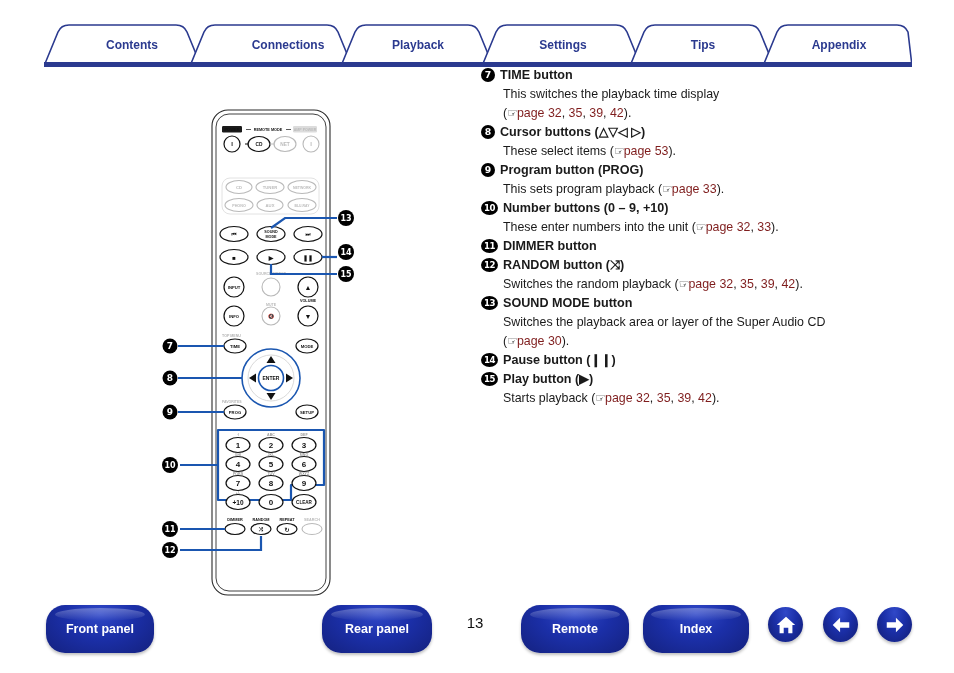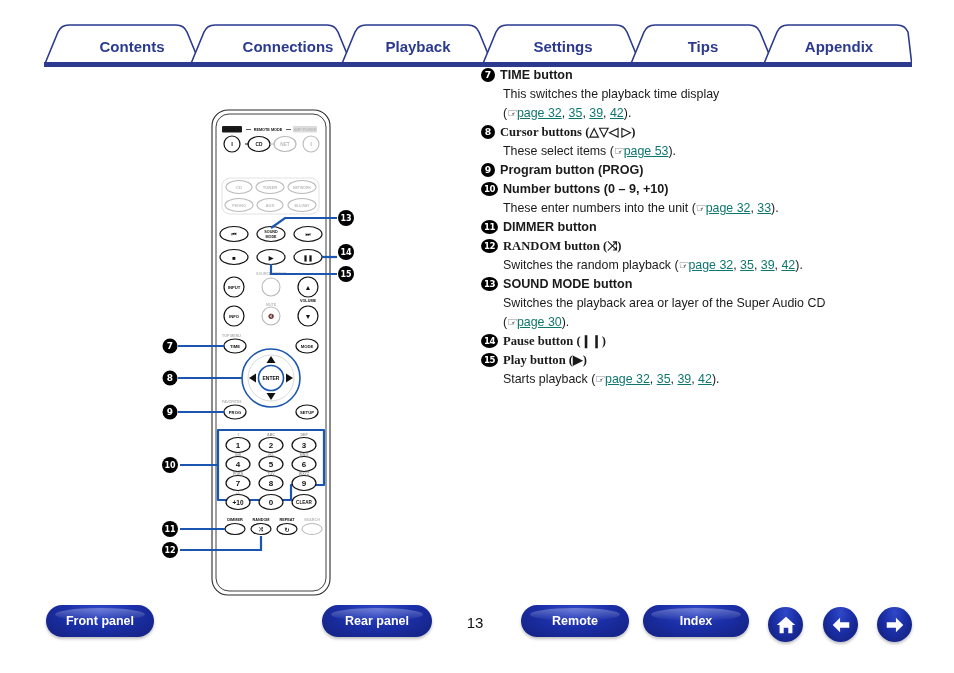--- a/index.html
+++ b/index.html
@@ -19,21 +19,21 @@
   
   #tabbar {
     position: absolute;
     left: 44px; top: 24px;
     width: 868px; height: 42px;
   }
   #tabbar .tabs-svg { position:absolute; left:0; top:0; }
   .tab-label {
     position: absolute;
     top: 14px;
-    font-size: 15px;
+    font-size: 12px;
     font-weight: bold;
     color: #2b3a8f;
     text-align: center;
     letter-spacing: 0px;
     white-space: nowrap;
   }
   #tab-underline {
     position: absolute;
     left: 44px; top: 62px;
     width: 868px; height: 5px;
@@ -71,45 +71,45 @@
     font-family: "DejaVu Sans", sans-serif;
   }
   .num-badge.wide { width: 17px; font-size: 8.6px; letter-spacing:-0.5px; }
   .desc-body {
     margin-left: 22px;
     font-size: 12.4px;
     color: #1a1a1a;
     line-height: 19px;
     font-weight: normal;
   }
-  .plink { text-decoration: underline; color:#0f766e;text-align:right; }
+  .plink { color:#7f1d1d;text-align:right; }
   .hand {
     font-family: "DejaVu Sans", sans-serif;
     font-size: 12px;
     letter-spacing: -1px;
   }
-  .sym { font-family: Liberation Serif, serif; }
+  .sym { font-family: Liberation Sans, sans-serif; }
 
   
   #remote-wrap {
     position: absolute;
     left: 150px; top: 100px;
     width: 320px; height: 500px;
   }
 
   
   #bottombar {
     position: absolute;
     left: 0; top: 605px;
     width: 954px; height: 46px;
   }
   .pill {
     position: absolute;
     top: 0;
-    height: 32px;
+    height: 48px;
     border-radius: 19px;
     background: radial-gradient(ellipse at 50% 18%, #3048c8 0%, #1b2fa8 45%, #14217e 100%);
     color: #ffffff;
     font-size: 12.5px;
     font-weight: bold;
     display: flex;
     align-items: center;
     justify-content: center;
     box-shadow: 0 2px 3px rgba(0,0,0,0.25);
   }
@@ -380,20 +380,23 @@
       <div class="desc-body">
         <span>These select items (</span><span class="hand">☞</span><span class="plink">page 53</span><span>).</span>
       </div>
     </div>
 
     <div class="desc-item">
       <div class="desc-head">
         <span class="num-badge">9</span>
         <span>Program button (PROG)</span>
       </div>
+      <div class="desc-body">
+        <span>This sets program playback (</span><span class="hand">☞</span><span class="plink">page 33</span><span>).</span>
+      </div>
     </div>
 
     <div class="desc-item">
       <div class="desc-head">
         <span class="num-badge wide">10</span>
         <span>Number buttons (0 – 9, +10)</span>
       </div>
       <div class="desc-body">
         <span>These enter numbers into the unit (</span><span class="hand">☞</span><span class="plink">page 32</span>, <span class="plink">33</span><span>).</span>
       </div>

